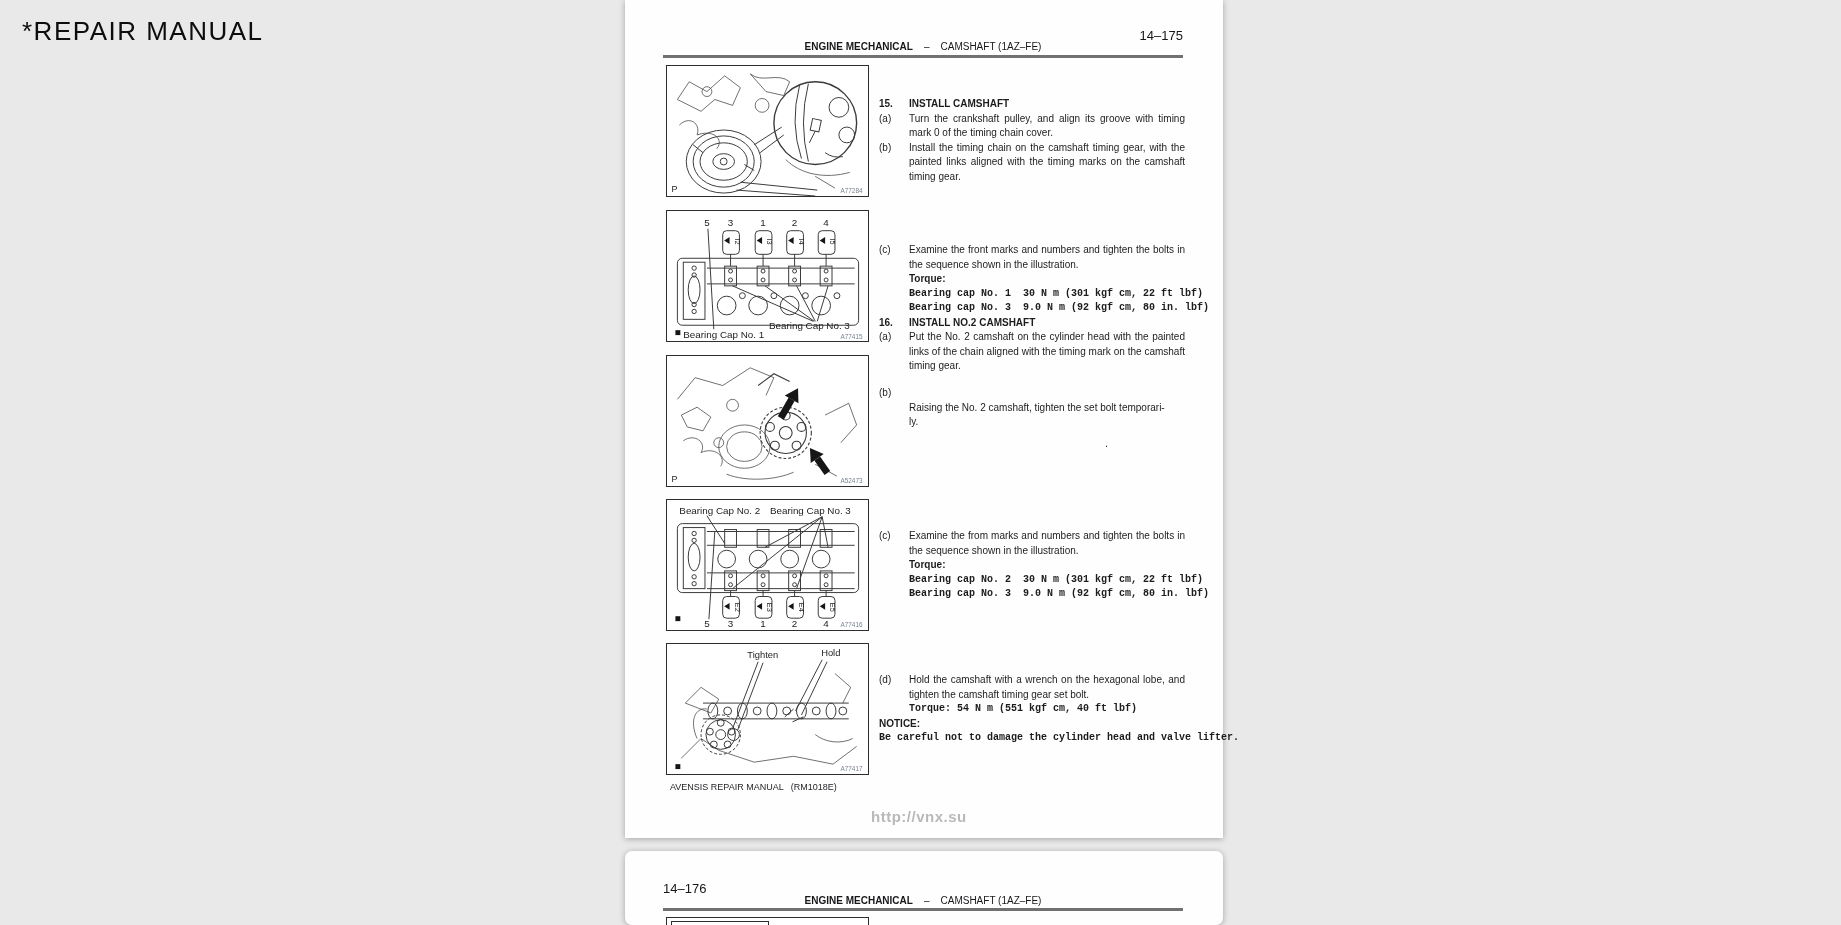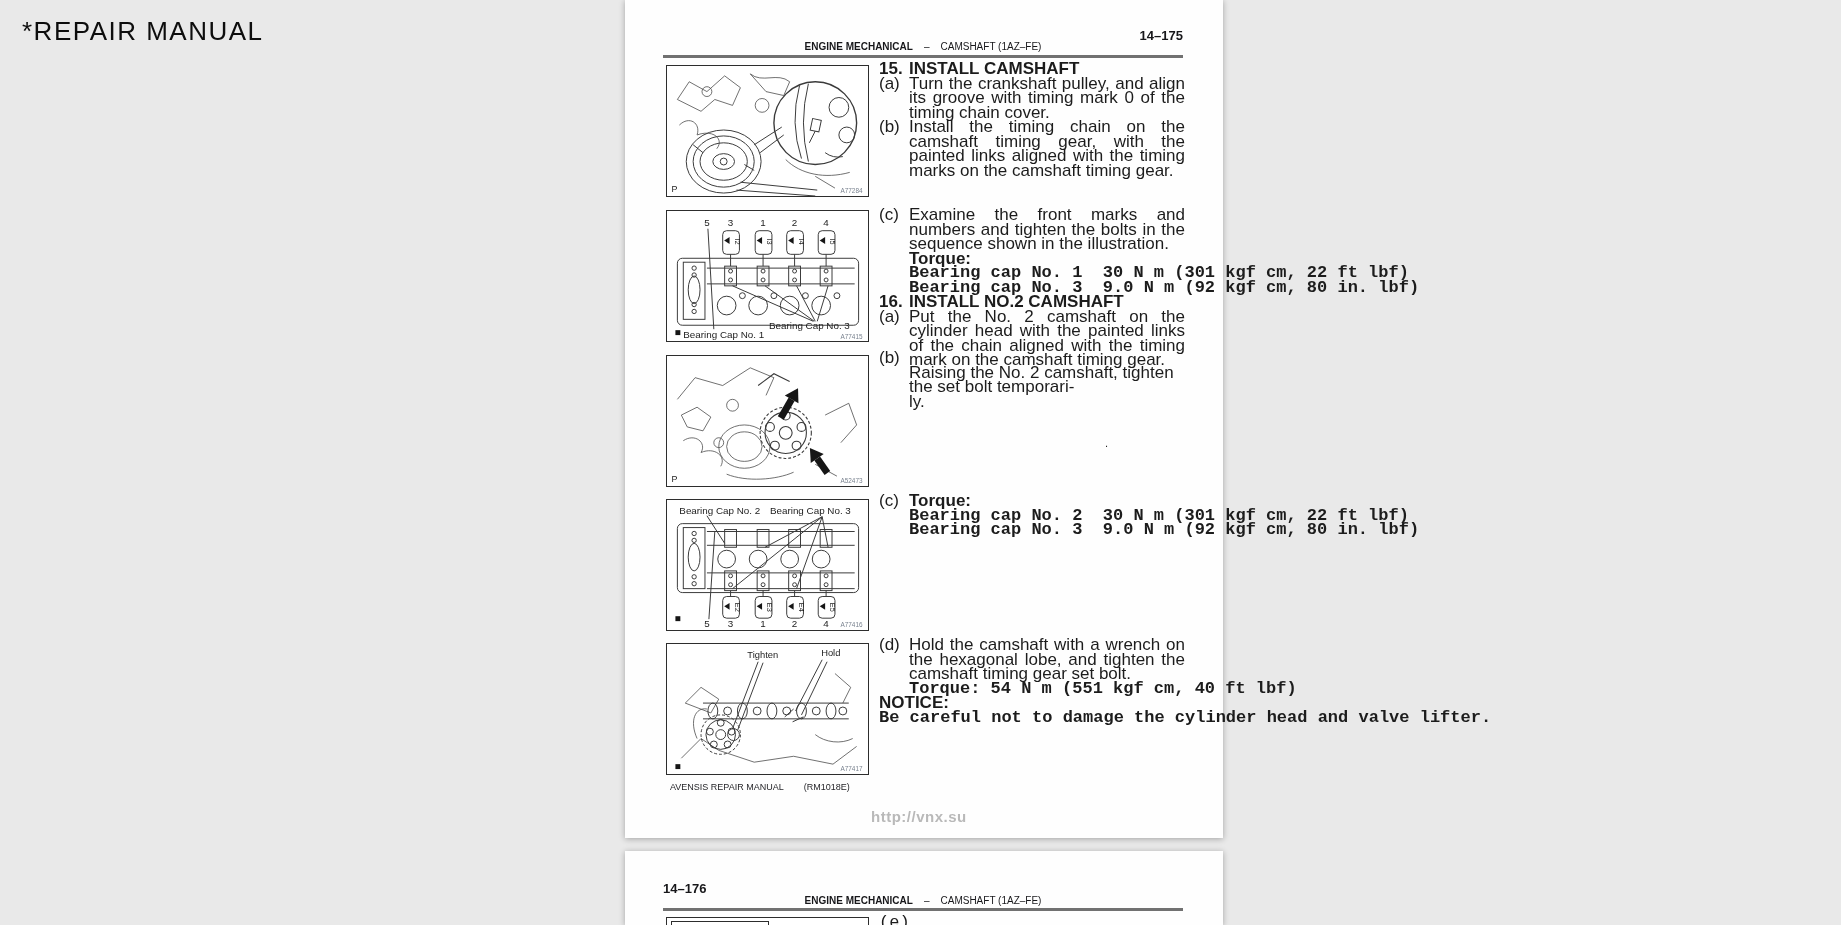--- a/index.html
+++ b/index.html
@@ -11,49 +11,49 @@
   }
   .sample-label{
     position:absolute;left:22px;top:16px;
     font-size:26px;letter-spacing:1.5px;color:#0d0d0d;
   }
   .page{
     position:absolute;left:625px;width:598px;background:#fefefe;
     box-shadow:0 1px 6px rgba(0,0,0,0.30);
   }
   #page1{top:0;height:838px;}
-  #page2{top:851px;height:74px;overflow:hidden;}
-  .pnum{position:absolute;font-weight:700;font-size:13px;color:#17171a;}
+  #page2{top:851px;height:74px;overflow:hidden;border-radius:7px;}
+  .pnum{position:absolute;font-weight:400;font-size:13px;color:#17171a;}
   .hdr{
     position:absolute;left:38px;width:520px;text-align:center;
     font-size:10px;white-space:nowrap;color:#17171a;
   }
   .hdr .sect{font-weight:700;}
   .hdr .hdash{margin:0 11px;}
   .rule{position:absolute;left:38px;width:520px;height:3px;background:#717171;}
   .fig{
     position:absolute;left:41px;width:203px;height:132px;
     border:1.5px solid #2d2d2d;box-sizing:border-box;background:#fff;
   }
   .fig svg{display:block;width:100%;height:100%;}
   svg text{font-family:"Liberation Sans", sans-serif;fill:#1c1c1c;}
   .figcode{fill:#79828f;}
   .tblock{
     position:absolute;left:254px;width:306px;
-    font-size:17px;line-height:14.5px;color:#1c1c1c;
+    font-size:10px;line-height:14.5px;color:#1c1c1c;margin-top:35px;
   }
   .it{position:relative;padding-left:30px;text-align:justify;}
   .it .n{position:absolute;left:0;top:0;}
   .bold{font-weight:700;}
   .ind{padding-left:30px;text-align:left;}
   .pre{white-space:pre;font-family:Liberation Mono, monospace;}
   .preline{white-space:pre-line;}
   .straydot{position:absolute;left:480px;top:437px;font-size:11px;color:#222;}
   .footer{position:absolute;left:45px;top:782px;font-size:9px;color:#26262a;}
-  .footer .fcode{margin-left:20px;}
+  .footer .fcode{margin-left:7px;}
   .watermark{
     position:absolute;left:246px;top:808px;
     font-family:Liberation Sans, sans-serif;font-weight:700;
     font-size:15px;letter-spacing:0.5px;color:#b9b9b9;
   }
   .pfig{
     position:absolute;left:41px;top:66px;width:203px;height:40px;
     border:1.5px solid #2d2d2d;box-sizing:border-box;background:#fff;
   }
   .pfig-inner{
@@ -338,21 +338,21 @@
     <div class="it preline" style="text-align:left;">
       <span class="n">(b)</span><span>Raising the No. 2 camshaft, tighten the set bolt temporari-
 ly.</span>
     </div>
   </div>
 
   <div class="straydot">.</div>
 
   <div class="tblock" style="top:494px;">
     <div class="it">
-      <span class="n">(c)</span>
+      <span class="n">(c)</span><span>Examine the from marks and numbers and tighten the bolts in the sequence shown in the illustration.</span>
     </div>
     <div class="ind bold">Torque:</div>
     <div class="ind bold pre">Bearing cap No. 2  30 N m (301 kgf cm, 22 ft lbf)</div>
     <div class="ind bold pre">Bearing cap No. 3  9.0 N m (92 kgf cm, 80 in. lbf)</div>
   </div>
 
   <div class="tblock" style="top:638px;">
     <div class="it">
       <span class="n">(d)</span><span>Hold the camshaft with a wrench on the hexagonal lobe, and tighten the camshaft timing gear set bolt.</span>
     </div>

